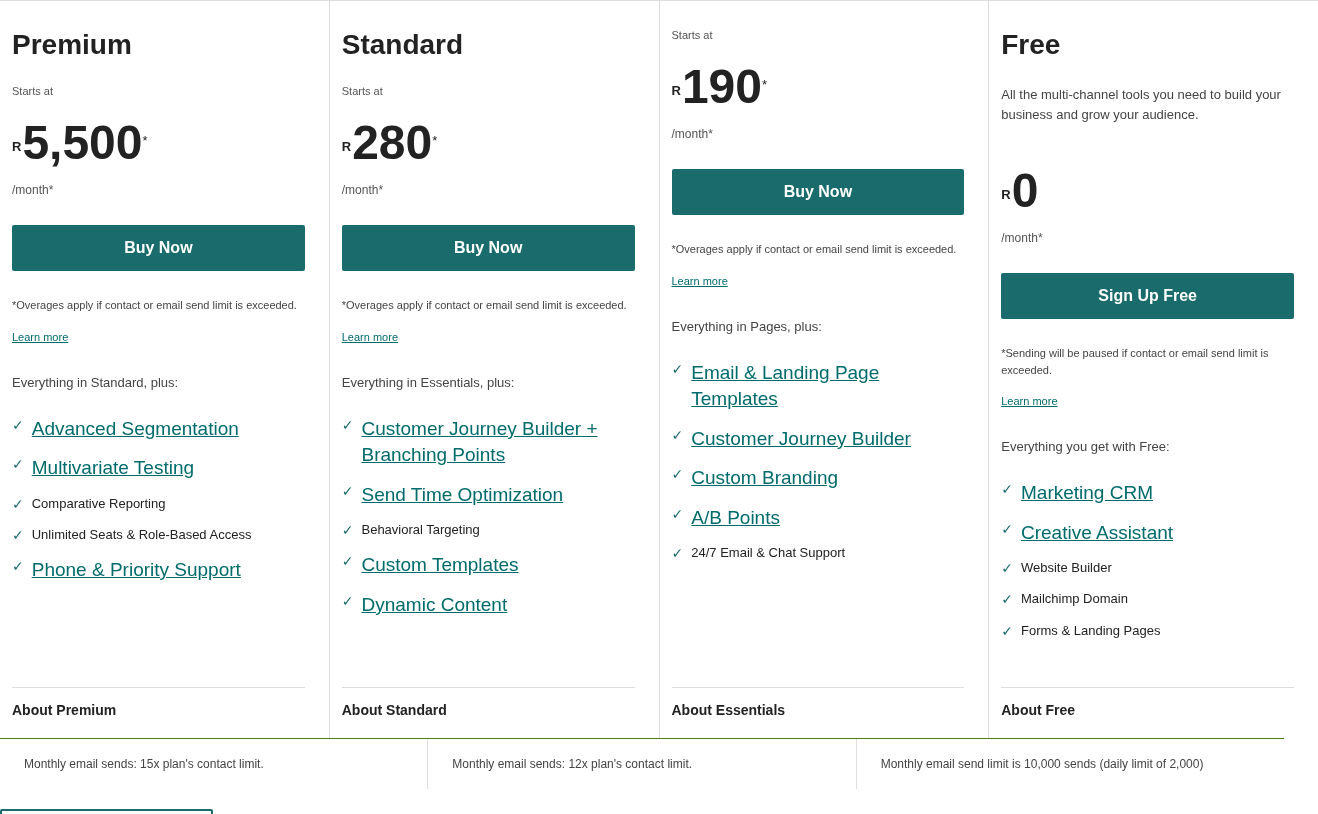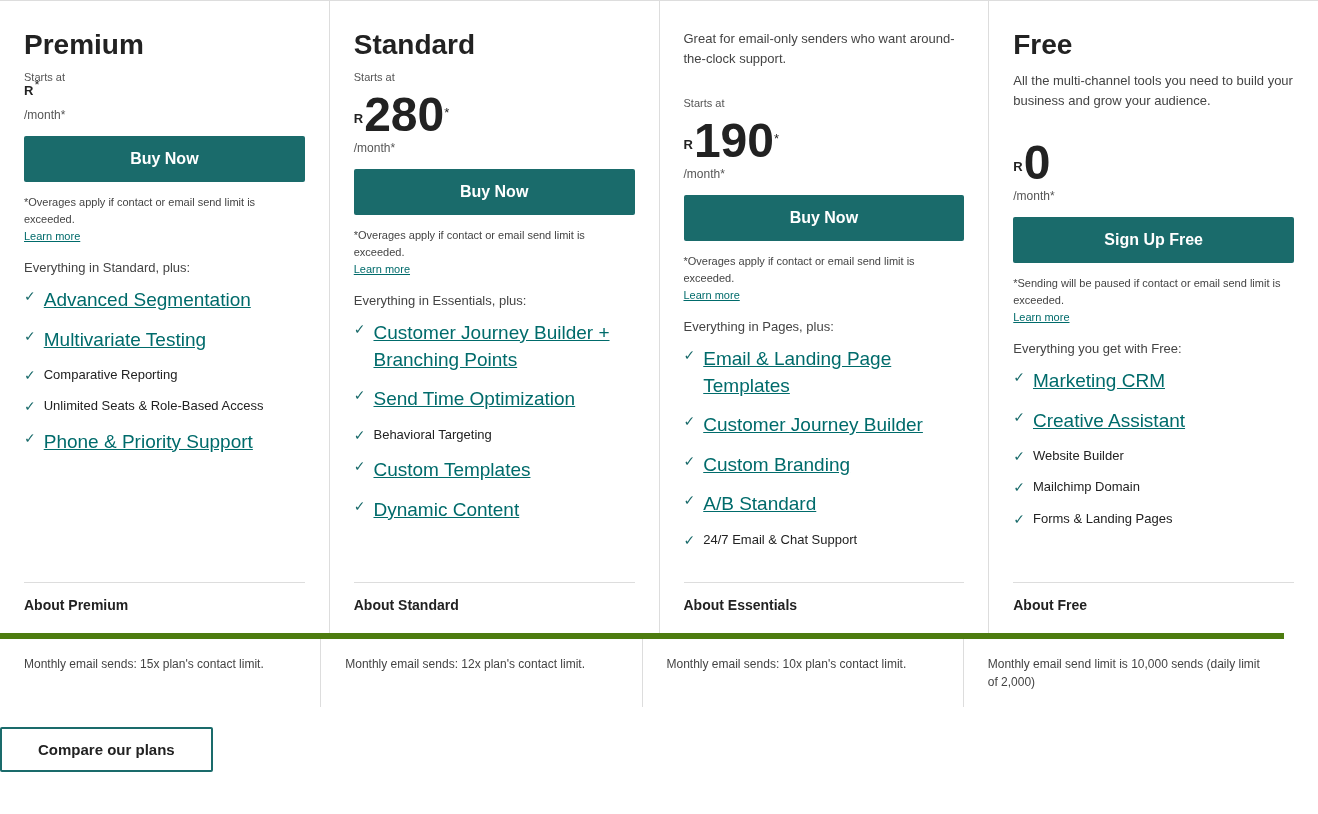--- a/index.html
+++ b/index.html
@@ -10,23 +10,24 @@
       font-size: 14px;
     }
     .plans-container {
       display: flex;
       width: 1318px;
       border-top: 1px solid #ddd;
     }
     .plan-column {
       flex: 1;
       border-right: 1px solid #ddd;
-      padding: 28px 24px 20px 24px;
+      padding: 28px 24px 20px 12px;
       display: flex;
       flex-direction: column;
+      gap: 14px;
     }
     .plan-column:last-child {
       border-right: none;
     }
     .plan-title {
       font-size: 28px;
       font-weight: 700;
       color: #222;
       margin-bottom: 10px;
     }
@@ -138,21 +139,21 @@
     .about-plan {
       font-size: 14px;
       font-weight: 700;
       color: #222;
       border-top: 1px solid #ddd;
       padding-top: 14px;
       margin-top: auto;
     }
     .footer-row {
       display: flex;
-      border-top: 6px solid #4d7c0f;
+      border-top: 1px solid #4d7c0f;
       width: 1284px;
     }
     .footer-cell {
       flex: 1;
       padding: 16px 24px;
       font-size: 12px;
       color: #444;
       border-right: 1px solid #ddd;
       line-height: 1.5;
     }
@@ -178,20 +179,21 @@
   </style>
 </head>
 <body>
 
 <div class="plans-container" id="plans-row">
     <div class="plan-column">
       <div class="plan-title">Premium</div>
       <div class="starts-at">Starts at</div>
       <div class="price-row">
         <span class="price-currency">R</span>
+        <span class="price-amount">5,500</span>
         <span class="price-asterisk">*</span>
       </div>
       <div class="price-period">/month*</div>
       <button class="btn-primary">Buy Now</button>
       <div class="overages-note">*Overages apply if contact or email send limit is exceeded.</div>
       <a class="learn-more-link" href="#">Learn more</a>
       <div class="everything-label">Everything in Standard, plus:</div>
       <ul class="feature-list">
         <li class="feature-item">
           <span class="check-icon">✓</span>
@@ -247,21 +249,20 @@
           <a class="feature-link" href="#">Custom Templates</a>
         </li>
         <li class="feature-item">
           <span class="check-icon">✓</span>
           <a class="feature-link" href="#">Dynamic Content</a>
         </li>
       </ul>
       <div class="about-plan">About Standard</div>
     </div>
     <div class="plan-column">
-      <div class="plan-desc">Great for email-only senders who want around-the-clock support.</div>
       <div class="starts-at">Starts at</div>
       <div class="price-row">
         <span class="price-currency">R</span>
         <span class="price-amount">190</span>
         <span class="price-asterisk">*</span>
       </div>
       <div class="price-period">/month*</div>
       <button class="btn-primary">Buy Now</button>
       <div class="overages-note">*Overages apply if contact or email send limit is exceeded.</div>
       <a class="learn-more-link" href="#">Learn more</a>
@@ -274,21 +275,21 @@
         <li class="feature-item">
           <span class="check-icon">✓</span>
           <a class="feature-link" href="#">Customer Journey Builder</a>
         </li>
         <li class="feature-item">
           <span class="check-icon">✓</span>
           <a class="feature-link" href="#">Custom Branding</a>
         </li>
         <li class="feature-item">
           <span class="check-icon">✓</span>
-          <a class="feature-link" href="#">A/B Standard</a>
+          <a class="feature-link" href="#">A/B Points</a>
         </li>
         <li class="feature-item">
           <span class="check-icon">✓</span>
           <span class="feature-text">24/7 Email &amp; Chat Support</span>
         </li>
       </ul>
       <div class="about-plan">About Essentials</div>
     </div>
     <div class="plan-column">
       <div class="plan-title">Free</div>
@@ -323,18 +324,17 @@
           <span class="check-icon">✓</span>
           <span class="feature-text">Forms &amp; Landing Pages</span>
         </li>
       </ul>
       <div class="about-plan">About Free</div>
     </div>
   </div>
 <div class="footer-row" id="footer-row">
     <div class="footer-cell">Monthly email sends: 15x plan's contact limit.</div>
     <div class="footer-cell">Monthly email sends: 12x plan's contact limit.</div>
-    <div class="footer-cell">Monthly email sends: 10x plan's contact limit.</div>
     <div class="footer-cell">Monthly email send limit is 10,000 sends (daily limit of 2,000)</div>
   </div>
 <div class="compare-row">
   <button class="compare-btn" id="compare-btn">Compare our plans</button>
 </div>
 
 </body></html>

